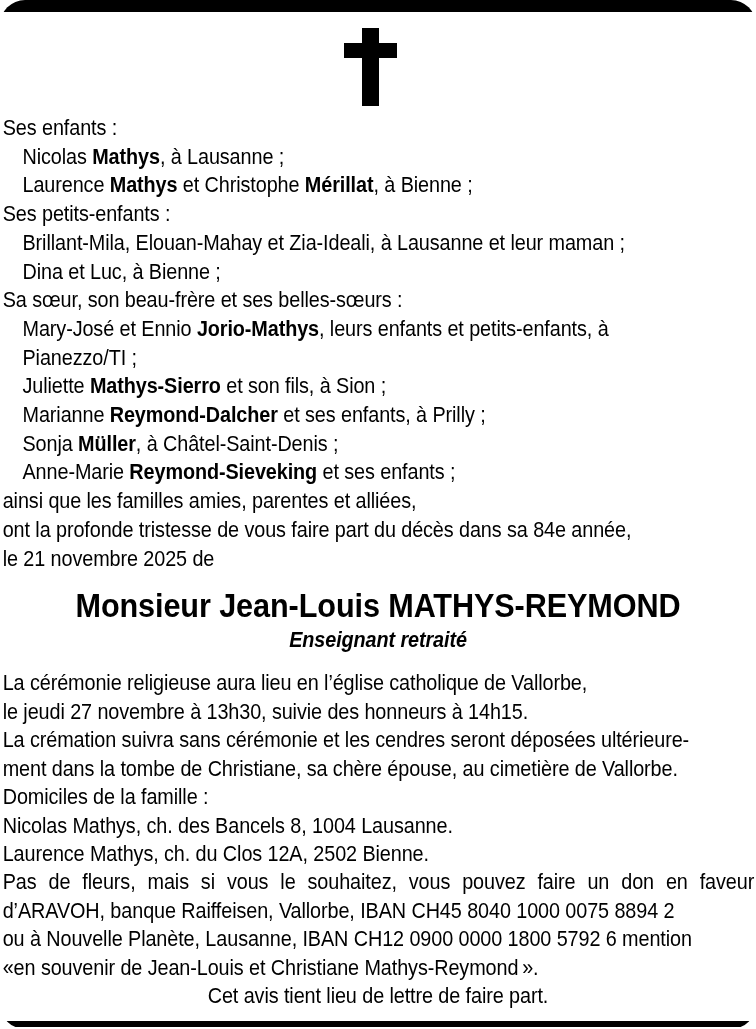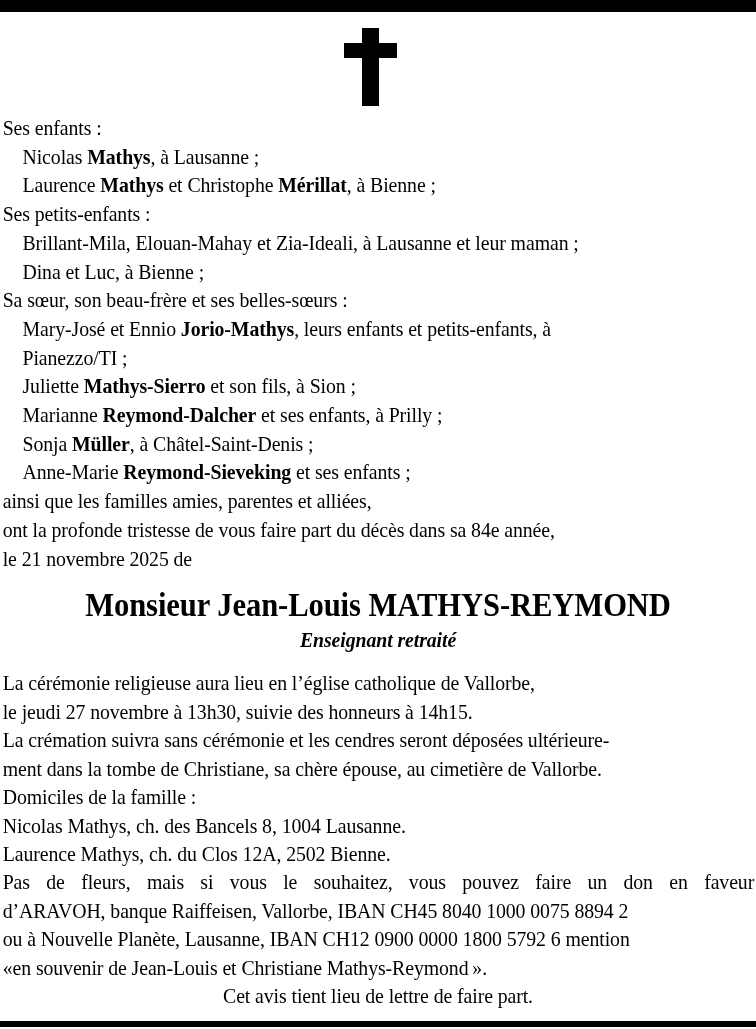--- a/index.html
+++ b/index.html
@@ -2,22 +2,23 @@
 <html><head>
 <meta charset="utf-8">
 <style>
   html, body { margin: 0; padding: 0; background: #ffffff; }
   .page {
     position: relative;
     width: 756px;
     height: 1029px;
     background: #ffffff;
     overflow: hidden;
-    font-family: Liberation Serif, serif;
+    font-family: Liberation Sans, sans-serif;
     color: #000000;
+    border-radius: 25px;
   }
   .bar-top {
     position: absolute; top: 0; left: 0;
     width: 756px; height: 12px; background: #000000;
   }
   .bar-bottom {
     position: absolute; bottom: 2px; left: 0;
     width: 756px; height: 6px; background: #000000;
   }
   .cross-wrap {

